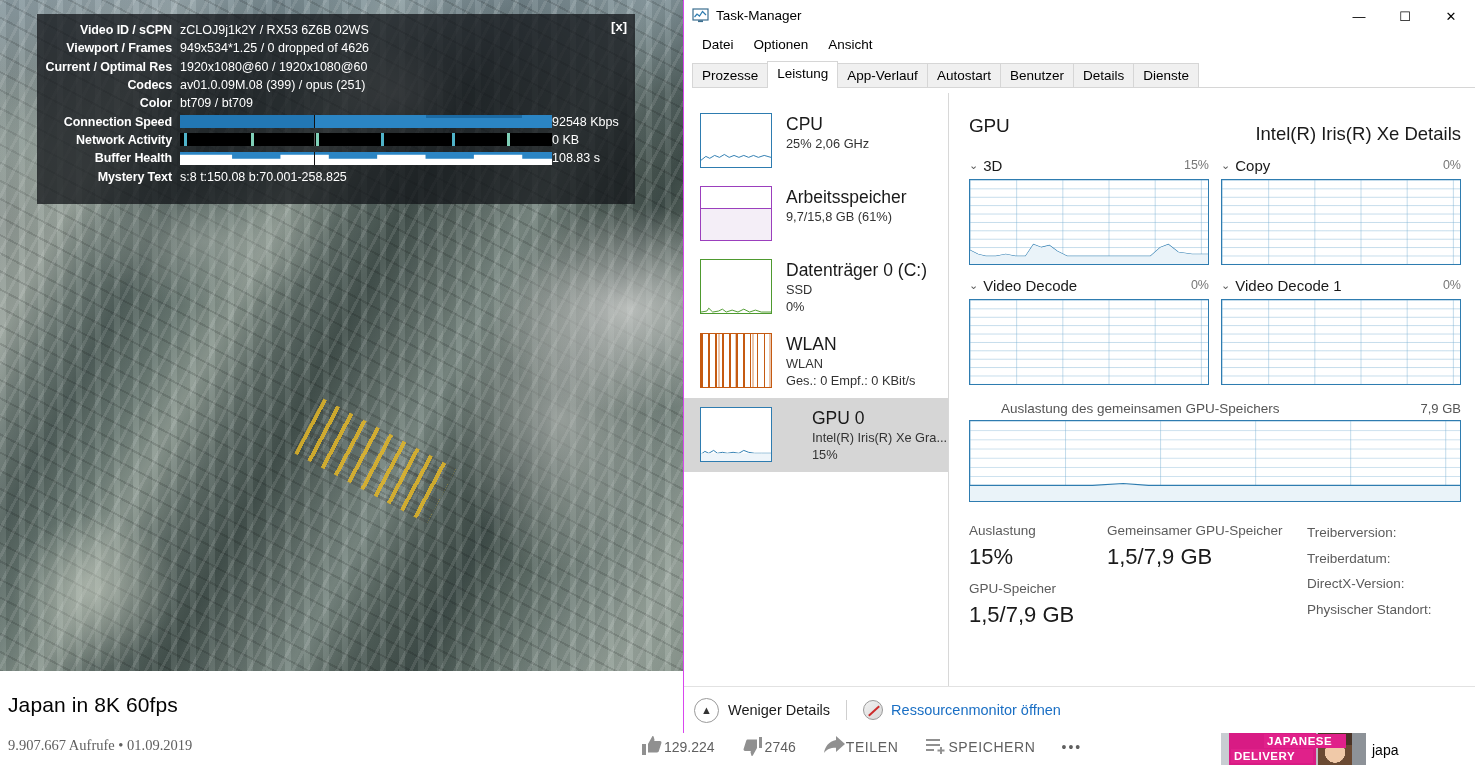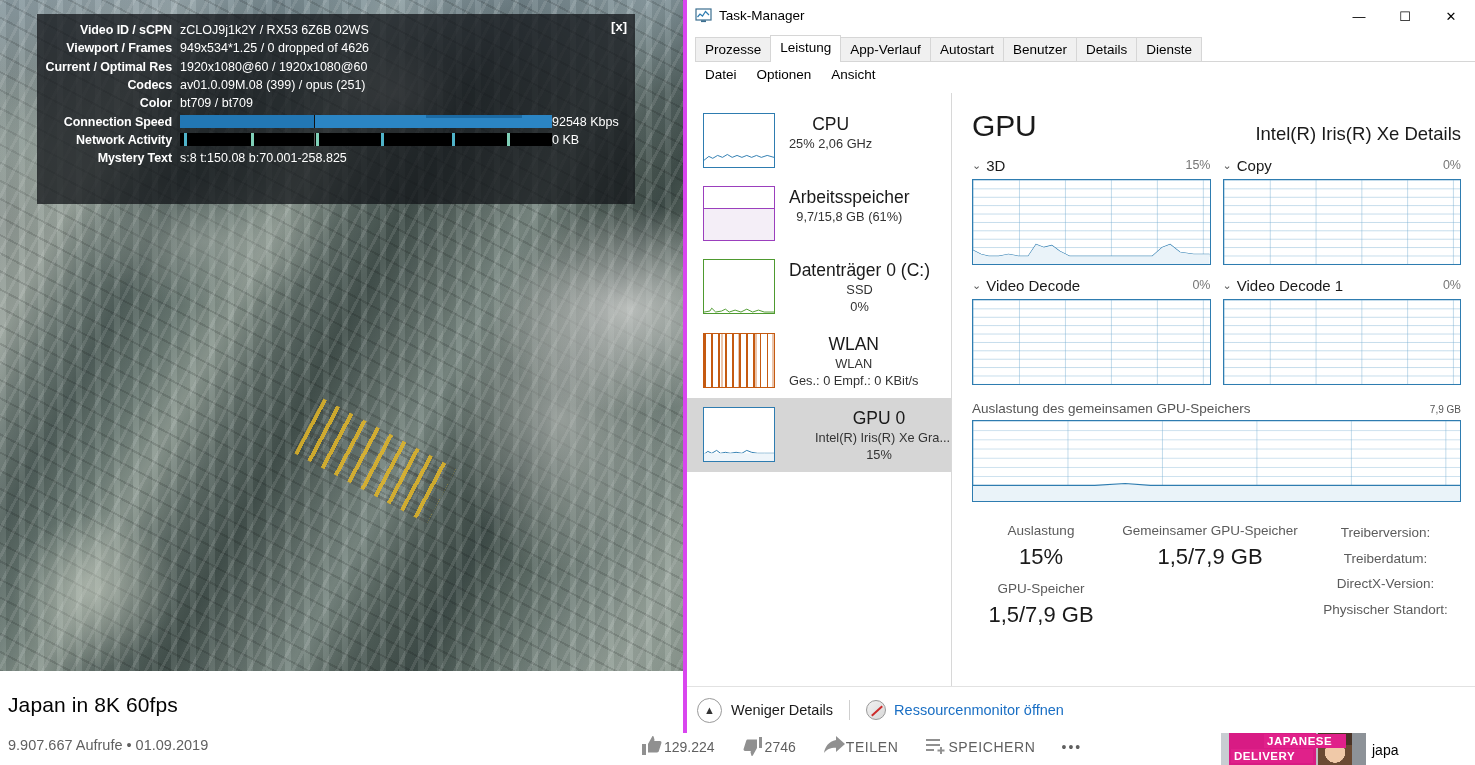--- a/index.html
+++ b/index.html
@@ -110,21 +110,21 @@
   }
   .bar.buf .tick { position:absolute; top:0; bottom:0; width:1px; background:#111; left:36%; }
 
   
   #yt-meta { position:absolute; left:0; top:671px; width:683px; height:94px; background:#fff; }
   #yt-title {
     position:absolute; left:8px; top:22px; font-size:21px; color:#030303;
     letter-spacing:.1px;
   }
   #yt-subline {
-    position:absolute; left:8px; top:66px; font-size:14.5px; color:#606060;
+    position:absolute; left:8px; top:66px; font-size:14.5px; color:#606060;font-family:Liberation Serif, serif;
   }
 
   
   #yt-actions {
     position:absolute; left:640px; top:729px; height:36px; width:580px;
     display:flex; align-items:center; gap:0; color:#606060; font-size:14px;
     background:#fff;
   }
   #yt-actions .act { display:flex; align-items:center; margin-right:26px; }
   #yt-actions .act .lbl { letter-spacing:.6px; font-size:14px; color:#606060;text-align:right; }
@@ -152,23 +152,22 @@
     background: radial-gradient(circle at 50% 62%, #f0c9a8 0 38%, rgba(0,0,0,0) 39%),
                 linear-gradient(180deg,#4a3326 0 40%, #6b4a33 40% 100%);
   }
   #yt-thumbtext {
     position:absolute; left:1372px; top:742px; font-size:14px; color:#030303;
   }
 
   
   #tm {
     position:absolute; left:683px; top:0; width:792px; height:733px;
-    background:#fff; border-left:4px solid #d946ef;
+    background:#fff; border-left:1px solid #d946ef;
     font-family:"Liberation Sans", sans-serif;
-    text-align:center;
   }
   #tm-titlebar { position:relative; height:32px; }
   #tm-titlebar .ttl {
     position:absolute; left:32px; top:8px; font-size:13.5px; color:#000;
   }
   #tm-icon { position:absolute; left:8px; top:8px; width:17px; height:15px; }
   .wbtn {
     position:absolute; top:0; width:46px; height:32px; cursor:pointer;
     display:flex; align-items:center; justify-content:center;
   }
@@ -205,21 +204,21 @@
   }
   .side-item.sel { background:#d6d6d6;gap:40px; }
   .side-thumb { width:72px; height:55px; border:1px solid #888; background:#fff; position:relative; flex:0 0 auto; }
   .side-txt { padding-top:1px; min-width:0; }
   .side-name { font-size:17.5px; color:#1a1a1a; line-height:21px; white-space:nowrap; }
   .side-sub { font-size:12.8px; color:#333; line-height:17px; white-space:nowrap; }
 
   
   #tm-main { flex:1; padding:16px 14px 0 20px; position:relative; overflow:hidden; }
   #gpu-head { display:flex; align-items:flex-start; justify-content:space-between; }
-  #gpu-title { font-size:30px; color:#1a1a1a; line-height:34px; letter-spacing:-.2px; }
+  #gpu-title { font-size:19px; color:#1a1a1a; line-height:34px; letter-spacing:-.2px; }
   #gpu-device { font-size:18.5px; color:#1a1a1a; margin-top:14px; white-space:nowrap; }
 
   .g-row { display:flex; gap:12px; margin-top:12px; }
   .g-cell { flex:1; min-width:0; }
   .g-hdr { display:flex; justify-content:space-between; align-items:baseline; }
   .g-hdr .nm { font-size:15px; color:#1a1a1a; display:flex; align-items:center; gap:5px; }
   .g-hdr .pct { font-size:12.5px; color:#767676; }
   .chev { font-size:11px; color:#5a5a5a; }
   .graph {
     margin-top:5px; height:86px; border:1px solid #2e7cb0; background:#fff; position:relative;
@@ -228,23 +227,23 @@
   .graph .grid {
     position:absolute; inset:0;
     background-image:
       linear-gradient(to right, rgba(120,175,210,.45) 1px, transparent 1px),
       linear-gradient(to bottom, rgba(120,175,210,.45) 1px, transparent 1px);
     background-size: 19.4% 10%;
   }
   .graph svg { position:absolute; inset:0; width:100%; height:100%; }
 
   #mem-sect { margin-top:16px; }
-  #mem-hdr { display:flex; justify-content:space-between; align-items:baseline; }
+  #mem-hdr { display:flex; justify-content:space-between; align-items:baseline;margin-left:32px; }
   #mem-hdr .nm { font-size:13.5px; color:#555; }
-  #mem-hdr .cap { font-size:10px; color:#555; }
+  #mem-hdr .cap { font-size:13px; color:#555; }
   #mem-graph {
     margin-top:4px; height:82px; border:1px solid #2e7cb0; background:#fff; position:relative; overflow:hidden;
   }
   #mem-graph .grid {
     position:absolute; inset:0;
     background-image:
       linear-gradient(to right, rgba(120,175,210,.45) 1px, transparent 1px),
       linear-gradient(to bottom, rgba(120,175,210,.40) 1px, transparent 1px);
     background-size: 19.4% 11.5%;
   }
@@ -333,20 +332,28 @@
               <i class="g" style="left:19%"></i>
               <i class="g" style="left:36.5%"></i>
             <i style="left:54%"></i>
               <i style="left:73%"></i>
               <i class="g" style="left:88%"></i>
             <div class="tick"></div>
           </div>
           <div class="bar-label">0 KB</div>
         </div>
 
+        <div class="row bar-wrap">
+          <div class="k">Buffer Health</div>
+          <div class="bar buf">
+            <div class="fill"></div>
+              <div class="tick"></div>
+          </div>
+          <div class="bar-label">108.83 s</div>
+        </div>
 
         <div class="row">
           <div class="k">Mystery Text</div>
           <div class="v">s:8 t:150.08 b:70.001-258.825</div>
         </div>
       </div>
     </div>
 
     <div id="yt-meta">
       <div id="yt-title">Japan in 8K 60fps</div>
@@ -414,34 +421,34 @@
         <span class="glyph">—</span>
       </div>
       <div class="wbtn" id="w-max">
         <span class="glyph">☐</span>
       </div>
       <div class="wbtn" id="w-close">
         <span class="glyph">✕</span>
       </div>
     </div>
 
+    <div id="tm-menubar">
+      <div class="mi">Datei</div>
+      <div class="mi">Optionen</div>
+      <div class="mi">Ansicht</div>
+    </div>
+
     <div id="tm-tabs">
       <div class="tab">Prozesse</div>
       <div class="tab active">Leistung</div>
       <div class="tab">App-Verlauf</div>
       <div class="tab">Autostart</div>
       <div class="tab">Benutzer</div>
       <div class="tab">Details</div>
       <div class="tab">Dienste</div>
-    </div>
-
-    <div id="tm-menubar">
-      <div class="mi">Datei</div>
-      <div class="mi">Optionen</div>
-      <div class="mi">Ansicht</div>
     </div>
 
     <div id="tm-body">
 
       <div id="tm-side">
 
         <div class="side-item">
           <div class="side-thumb" style="border-color:#2e7cb0">
             <svg viewBox="0 0 72 55" preserveAspectRatio="none" style="width:100%;height:100%">
               <polyline points="0,48 5,44 9,46 14,43 19,45 24,42 29,45 34,43 39,45 44,43 49,45 54,43 59,45 65,43 72,45" fill="none" stroke="#2e7cb0" stroke-width="1"></polyline>

